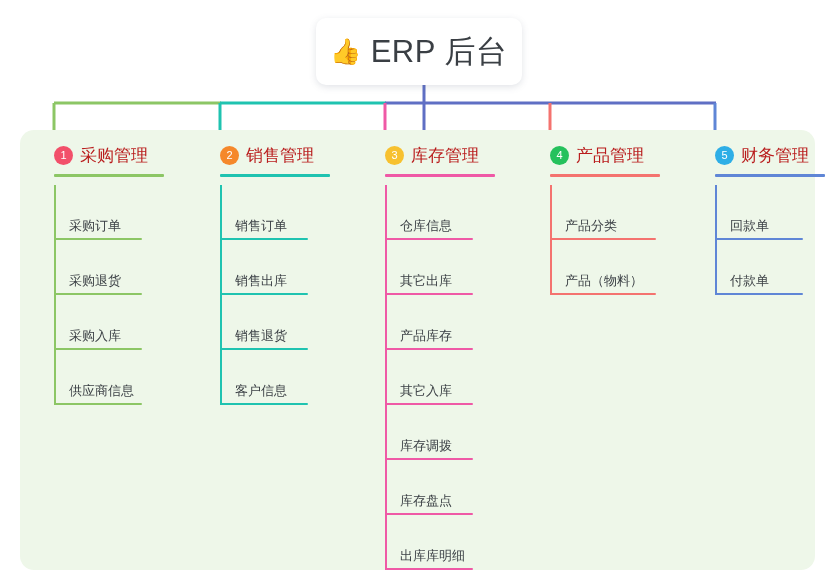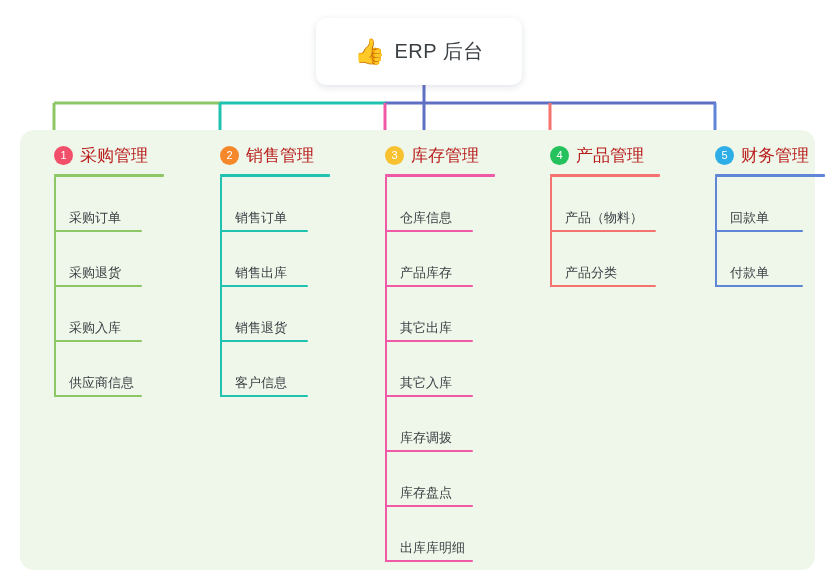--- a/index.html
+++ b/index.html
@@ -39,21 +39,21 @@
     display: flex;
     align-items: center;
     gap: 9px;
   }
   .root-emoji {
     font-size: 25px;
     line-height: 1;
     color: #f4c033;
   }
   .root-title {
-    font-size: 20px;
+    font-size: 31px;
     color: #3a3f44;
     letter-spacing: 0.5px;
     white-space: nowrap;
   }
 
   
   #connectors {
     position: absolute;
     left: 0;
     top: 0;
@@ -103,21 +103,21 @@
     white-space: nowrap;
   }
   .head-rule {
     height: 3px;
     border-radius: 1px;
     margin-top: 6px;
   }
 
   .items {
     position: relative;
-    margin-top: 0;
+    margin-top: 8px;
   }
   .spine {
     position: absolute;
     left: 18px;
     top: 0;
     bottom: 0;
     width: 2px;
   }
   .item {
     position: relative;
@@ -228,25 +228,25 @@
           <span class="col-title">库存管理</span>
         </div>
         <div class="head-rule" style="background: rgb(239, 89, 166); width: 110px; margin-left: 18px;"></div>
         <div class="items">
           <div class="spine" style="background: rgb(239, 89, 166);"></div>
           <div class="item">
             <span class="item-label">仓库信息</span>
             <div class="item-rule" style="background: rgb(239, 89, 166); width: 88px;"></div>
           </div>
           <div class="item">
+            <span class="item-label">其它出库</span>
+            <div class="item-rule" style="background: rgb(239, 89, 166); width: 88px;"></div>
+          </div>
+          <div class="item">
             <span class="item-label">产品库存</span>
-            <div class="item-rule" style="background: rgb(239, 89, 166); width: 88px;"></div>
-          </div>
-          <div class="item">
-            <span class="item-label">其它出库</span>
             <div class="item-rule" style="background: rgb(239, 89, 166); width: 88px;"></div>
           </div>
           <div class="item">
             <span class="item-label">其它入库</span>
             <div class="item-rule" style="background: rgb(239, 89, 166); width: 88px;"></div>
           </div>
           <div class="item">
             <span class="item-label">库存调拨</span>
             <div class="item-rule" style="background: rgb(239, 89, 166); width: 88px;"></div>
           </div>
@@ -262,27 +262,27 @@
       </div>
       <div class="col" style="left: 532px;">
         <div class="col-head">
           <span class="badge" style="background: rgb(37, 193, 92);">4</span>
           <span class="col-title">产品管理</span>
         </div>
         <div class="head-rule" style="background: rgb(244, 115, 111); width: 110px; margin-left: 18px;"></div>
         <div class="items">
           <div class="spine" style="background: rgb(244, 115, 111);"></div>
           <div class="item">
+            <span class="item-label">产品分类</span>
+            <div class="item-rule" style="background: rgb(244, 115, 111); width: 106px;"></div>
+          </div>
+          <div class="item">
             <span class="item-label">产品（物料）</span>
             <div class="item-rule" style="background: rgb(244, 115, 111); width: 106px;"></div>
           </div>
-          <div class="item">
-            <span class="item-label">产品分类</span>
-            <div class="item-rule" style="background: rgb(244, 115, 111); width: 106px;"></div>
-          </div>
         </div>
       </div>
       <div class="col" style="left: 697px;">
         <div class="col-head">
           <span class="badge" style="background: rgb(46, 174, 230);">5</span>
           <span class="col-title">财务管理</span>
         </div>
         <div class="head-rule" style="background: rgb(95, 134, 214); width: 110px; margin-left: 18px;"></div>
         <div class="items">
           <div class="spine" style="background: rgb(95, 134, 214);"></div>

